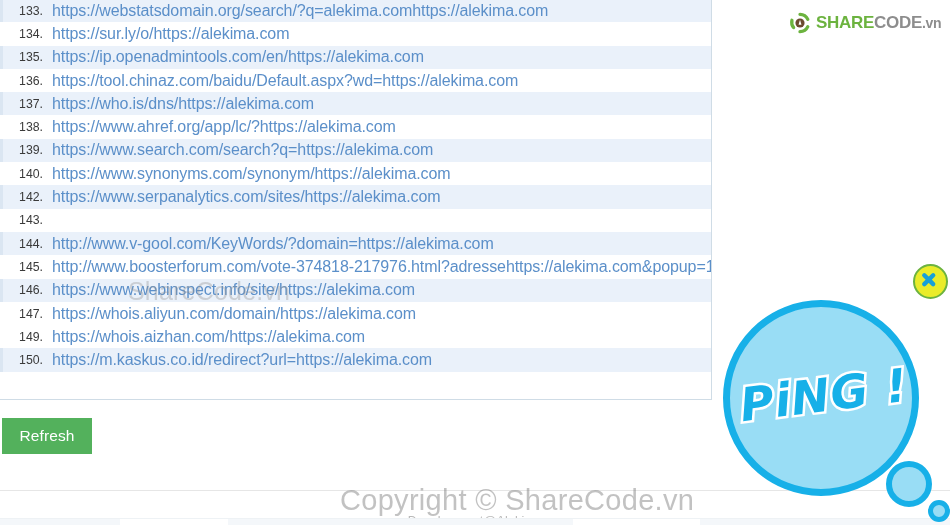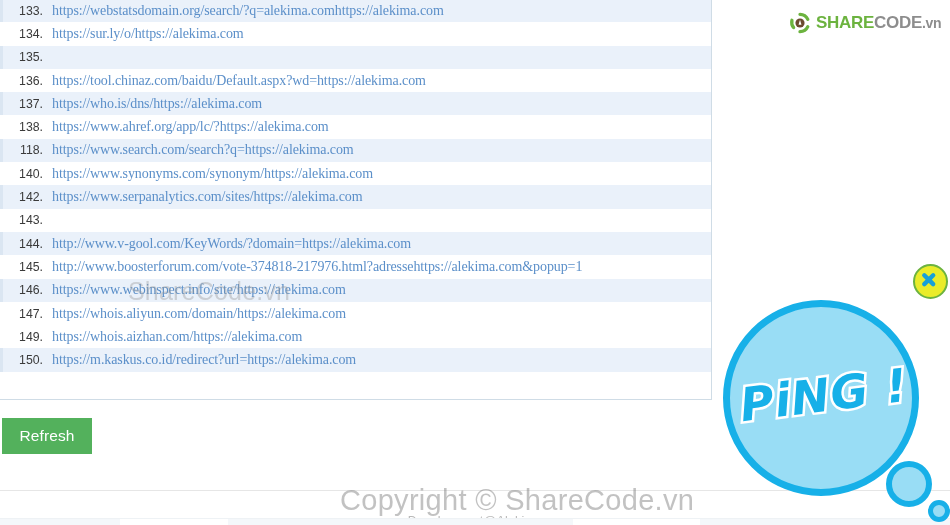--- a/index.html
+++ b/index.html
@@ -62,24 +62,23 @@
     color: #3a3a3a;
     font-size: 12.3px;
     width: 29px;
     text-align: right;
     margin-right: 9px;
     flex: none;
   }
 
   .row-link {
     color: #5b8fc9;
-    font-size: 14px;
+    font-size: 16px;
     text-decoration: none;
     letter-spacing: -0.1px;
-    font-family: Liberation Serif, serif;
   }
 
   
   .refresh-btn {
     position: absolute;
     left: 2px;
     top: 418px;
     width: 90px;
     height: 36px;
     background: #53b15c;
@@ -259,35 +258,36 @@
         <div class="row odd">
           <span class="row-index">133.</span>
           <a class="row-link" href="#">https://webstatsdomain.org/search/?q=alekima.comhttps://alekima.com</a>
         </div>
         <div class="row even">
           <span class="row-index">134.</span>
           <a class="row-link" href="#">https://sur.ly/o/https://alekima.com</a>
         </div>
         <div class="row odd">
           <span class="row-index">135.</span>
+          <a class="row-link" href="#">https://ip.openadmintools.com/en/https://alekima.com</a>
         </div>
         <div class="row even">
           <span class="row-index">136.</span>
           <a class="row-link" href="#">https://tool.chinaz.com/baidu/Default.aspx?wd=https://alekima.com</a>
         </div>
         <div class="row odd">
           <span class="row-index">137.</span>
           <a class="row-link" href="#">https://who.is/dns/https://alekima.com</a>
         </div>
         <div class="row even">
           <span class="row-index">138.</span>
           <a class="row-link" href="#">https://www.ahref.org/app/lc/?https://alekima.com</a>
         </div>
         <div class="row odd">
-          <span class="row-index">118.</span>
+          <span class="row-index">139.</span>
           <a class="row-link" href="#">https://www.search.com/search?q=https://alekima.com</a>
         </div>
         <div class="row even">
           <span class="row-index">140.</span>
           <a class="row-link" href="#">https://www.synonyms.com/synonym/https://alekima.com</a>
         </div>
         <div class="row odd">
           <span class="row-index">142.</span>
           <a class="row-link" href="#">https://www.serpanalytics.com/sites/https://alekima.com</a>
         </div>

